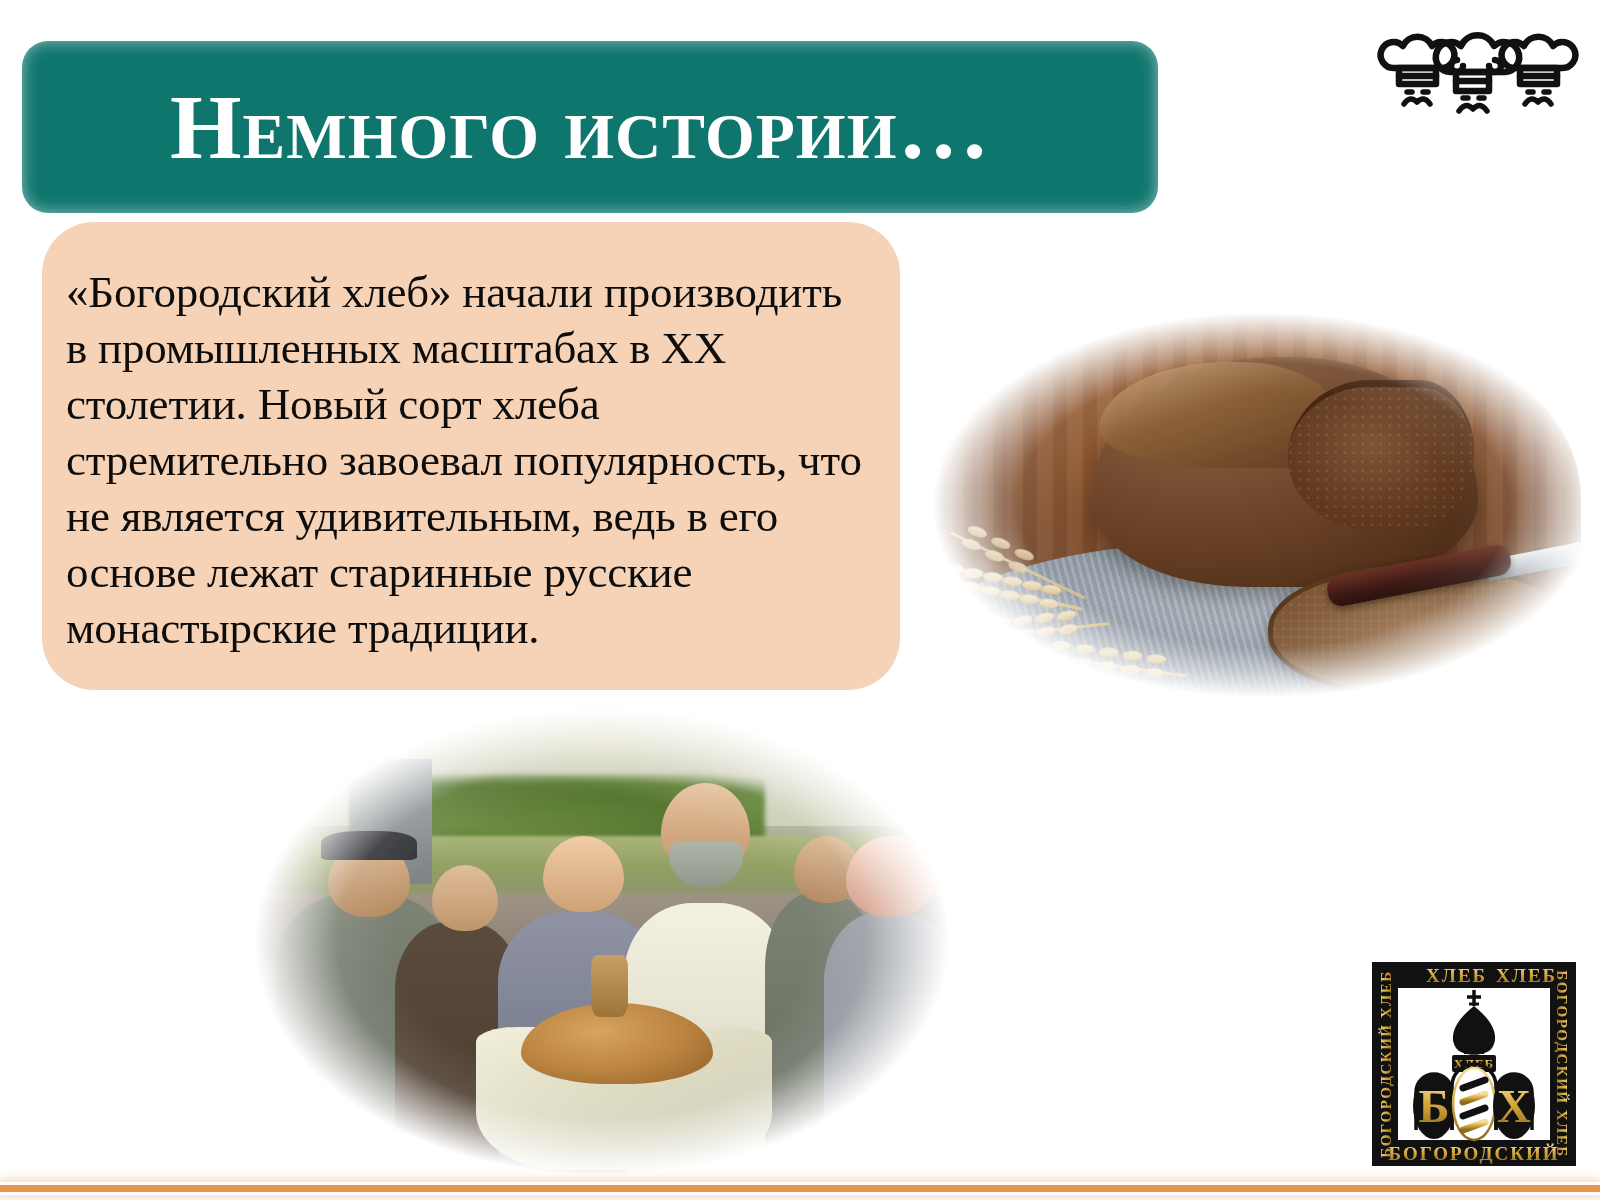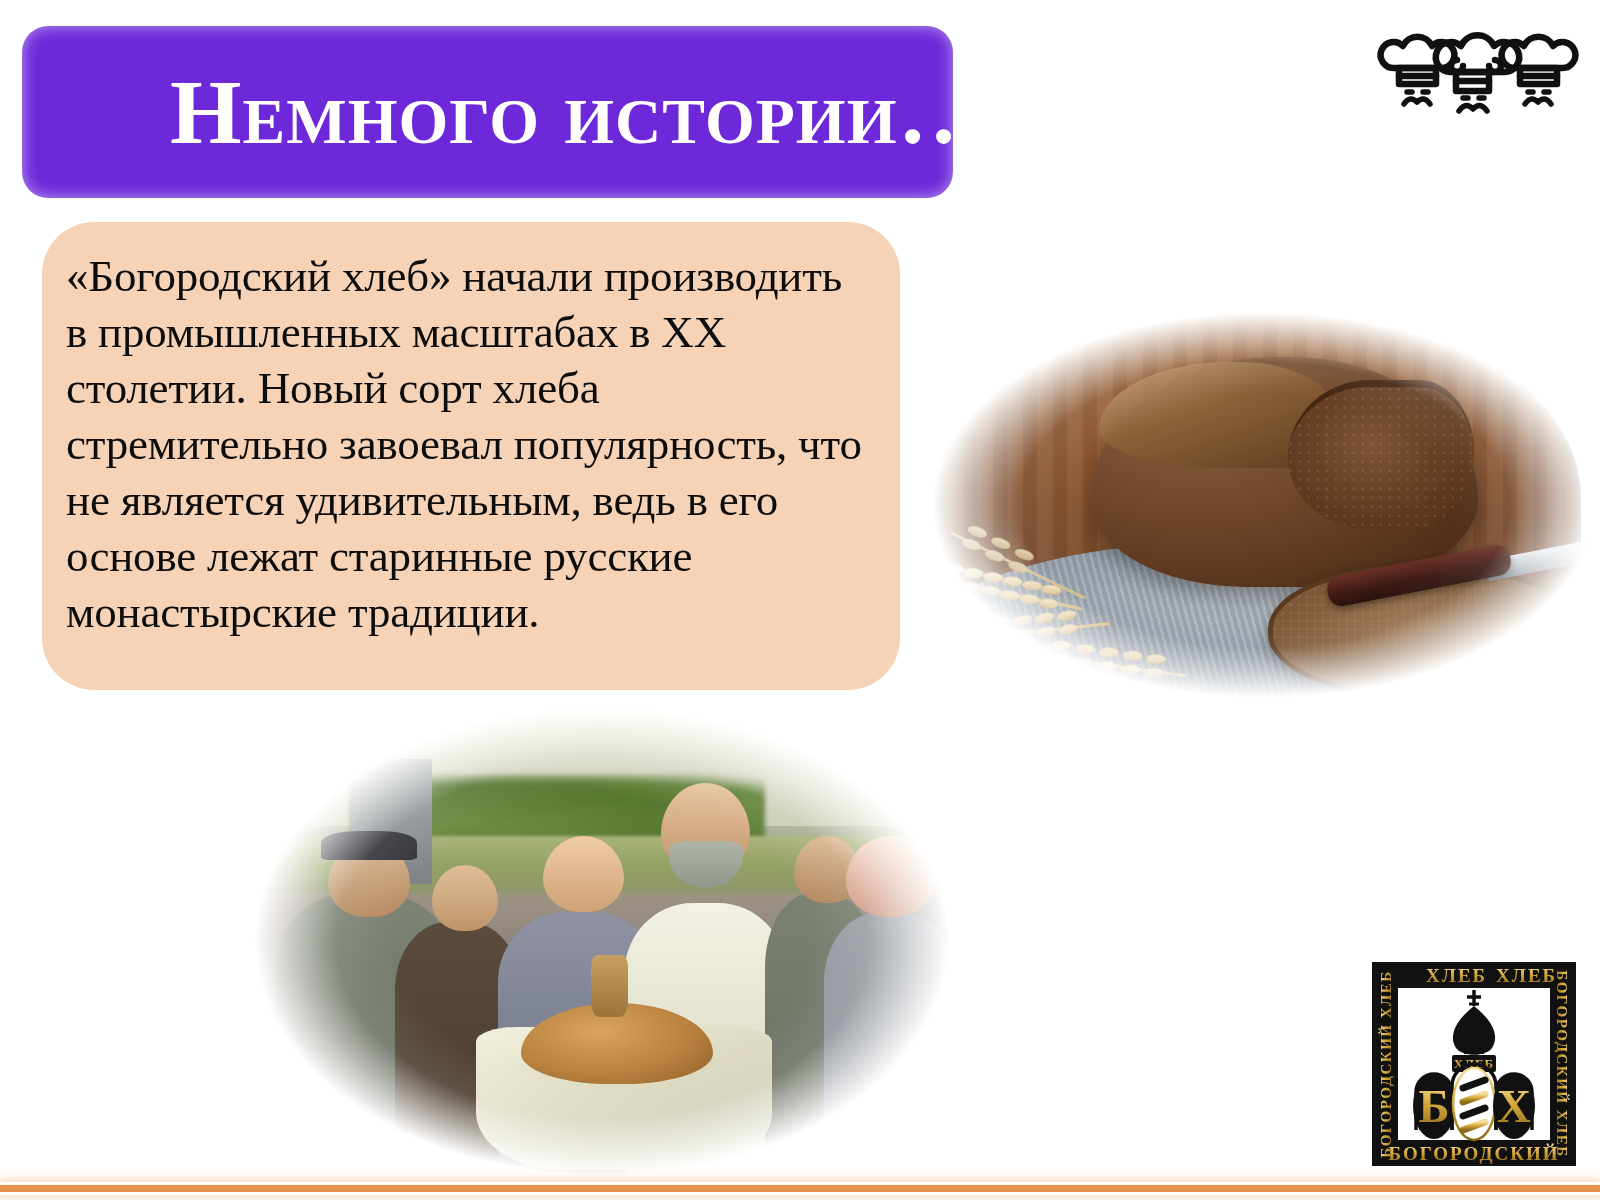--- a/index.html
+++ b/index.html
@@ -7,22 +7,22 @@
     width:1600px;height:1200px;
     background:#ffffff;
     font-family:"Liberation Serif", serif;
     overflow:hidden;
     position:relative;
   }
   #slide{position:relative;width:1600px;height:1200px;background:#fff;overflow:hidden;}
 
   
   .title-bar{
-    position:absolute;left:22px;top:26px;width:931px;height:172px;
-    background:#6d28d9;
+    position:absolute;left:22px;top:41px;width:1136px;height:172px;
+    background:#0f766e;
     border-radius:26px;
     display:flex;align-items:center;
     box-shadow:0 0 22px 12px rgba(255,255,255,0.0);
   }
   .title-bar::after{
     content:"";position:absolute;left:-10px;top:-10px;right:-10px;bottom:-10px;
     border-radius:34px;
     box-shadow:inset 0 0 16px 10px rgba(255,255,255,0.55);
     pointer-events:none;
   }
@@ -40,21 +40,21 @@
     white-space:nowrap;
   }
   .title-text::first-letter{text-transform:uppercase;}
 
   
   .body-card{
     position:absolute;left:42px;top:222px;width:858px;height:468px;
     background:#F6D3B6;
     border-radius:52px;
     box-sizing:border-box;
-    padding:26px 30px 10px 24px;
+    padding:42px 30px 10px 24px;
   }
   .body-text{
     color:#0d0d0d;
     font-family:"Liberation Serif", serif;
     font-size:45px;
     line-height:56px;
     letter-spacing:-0.2px;
     white-space:pre-line;
   }
 

